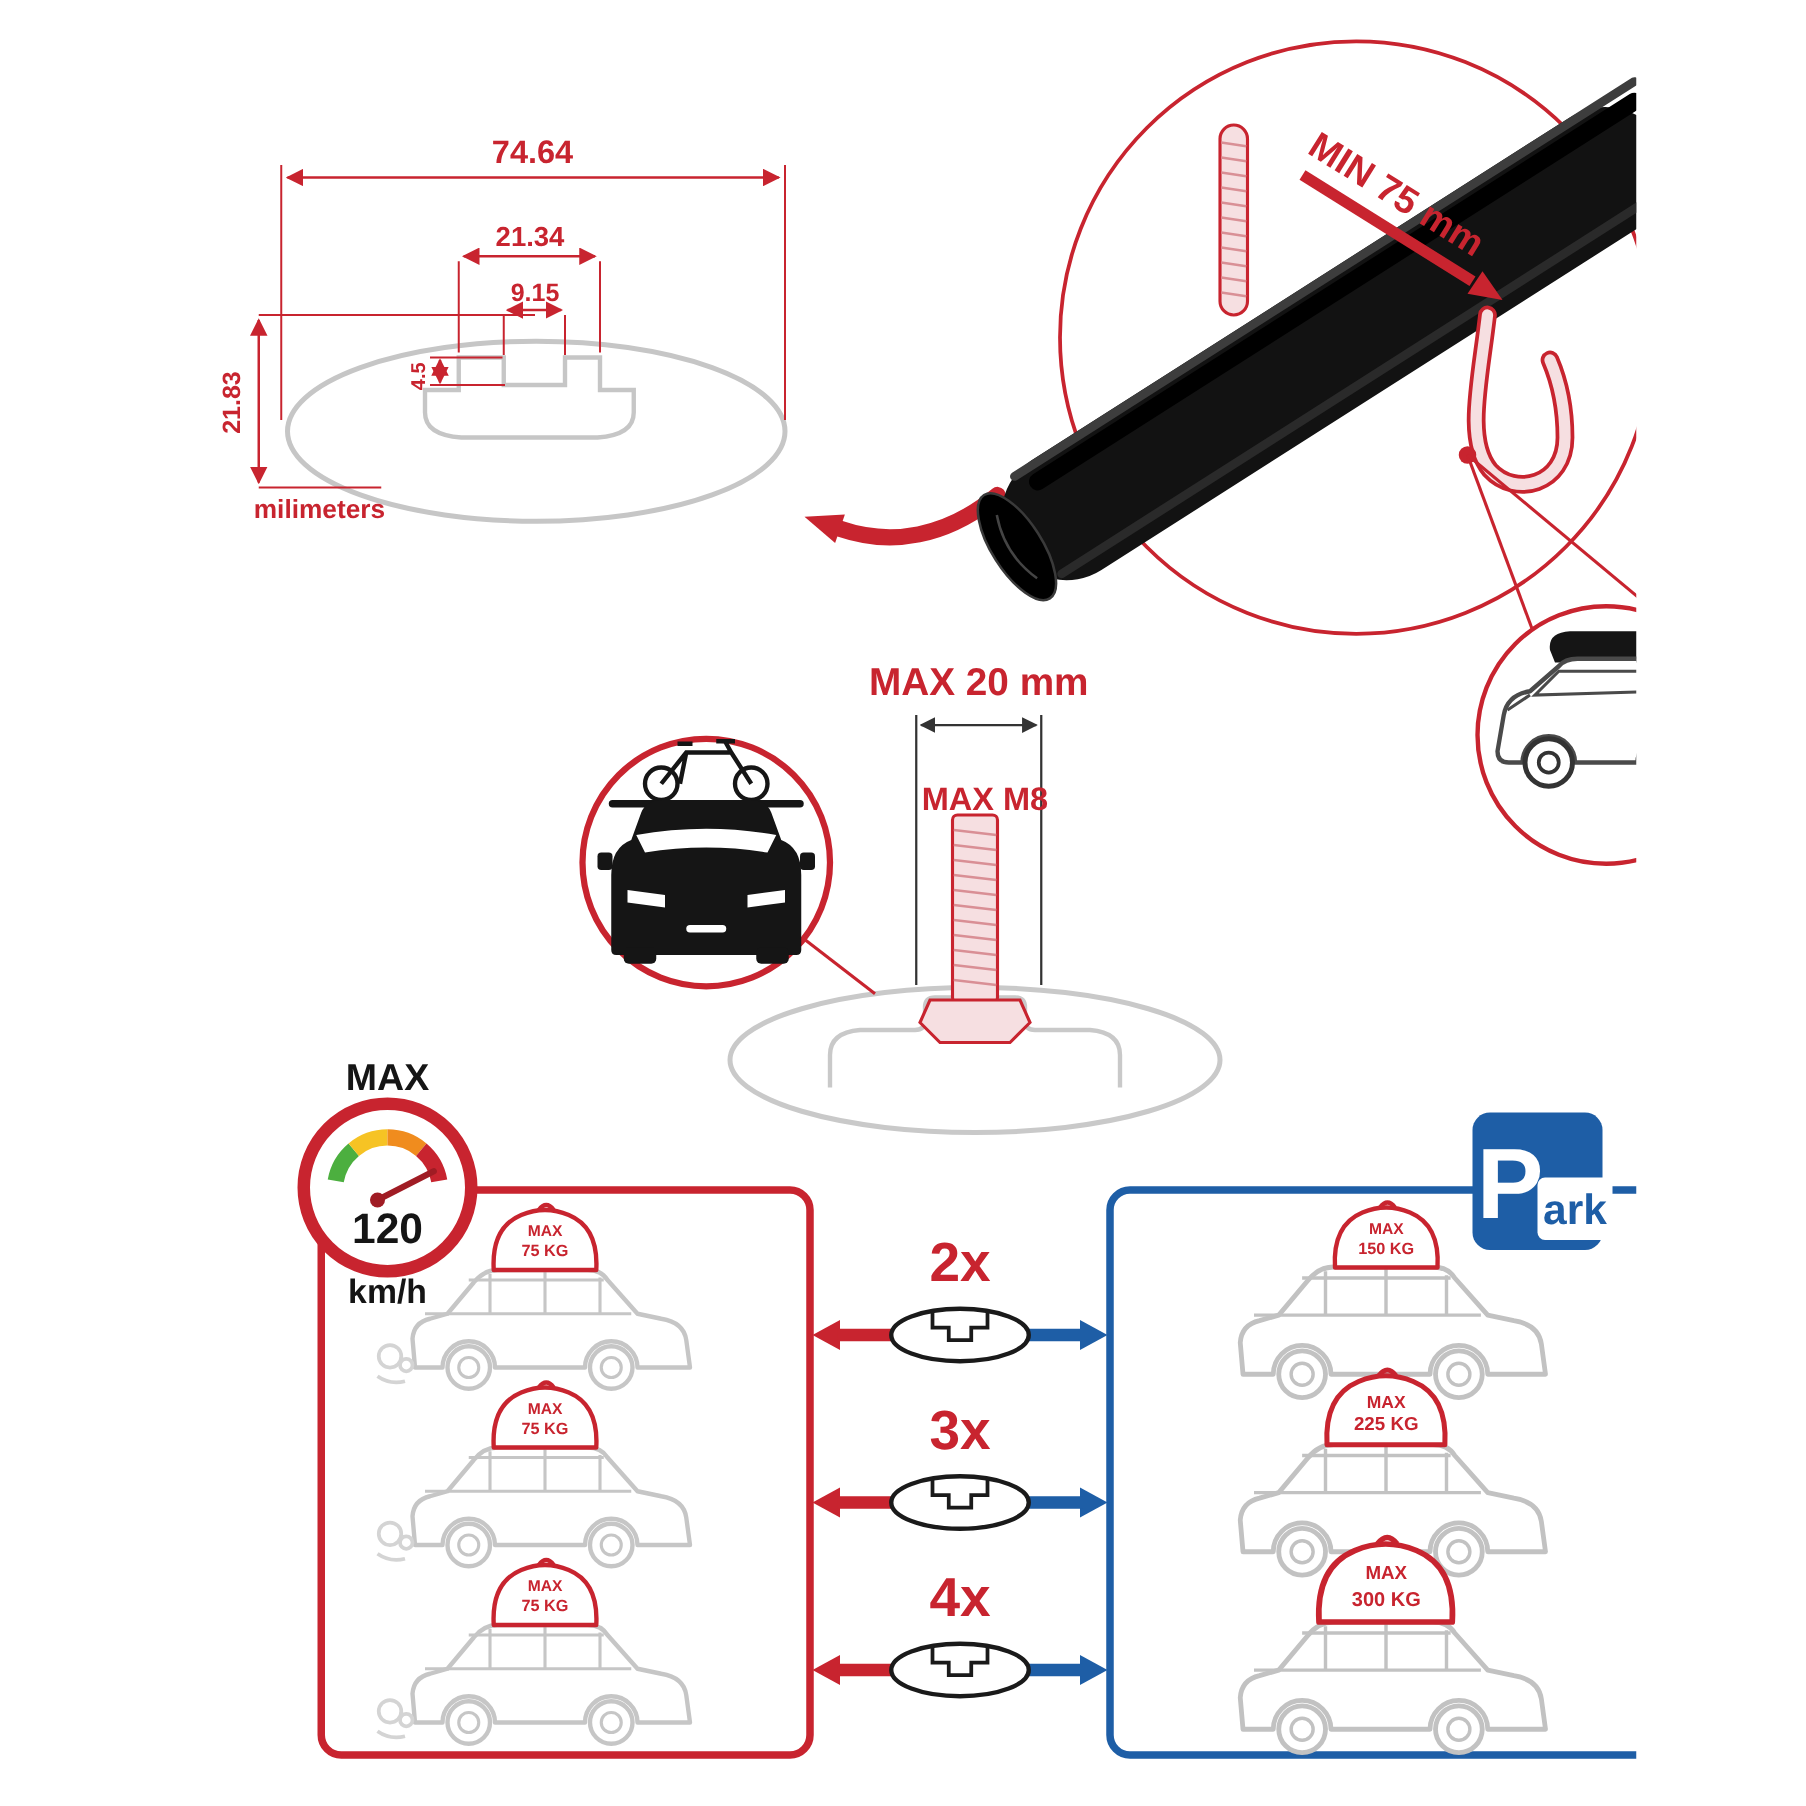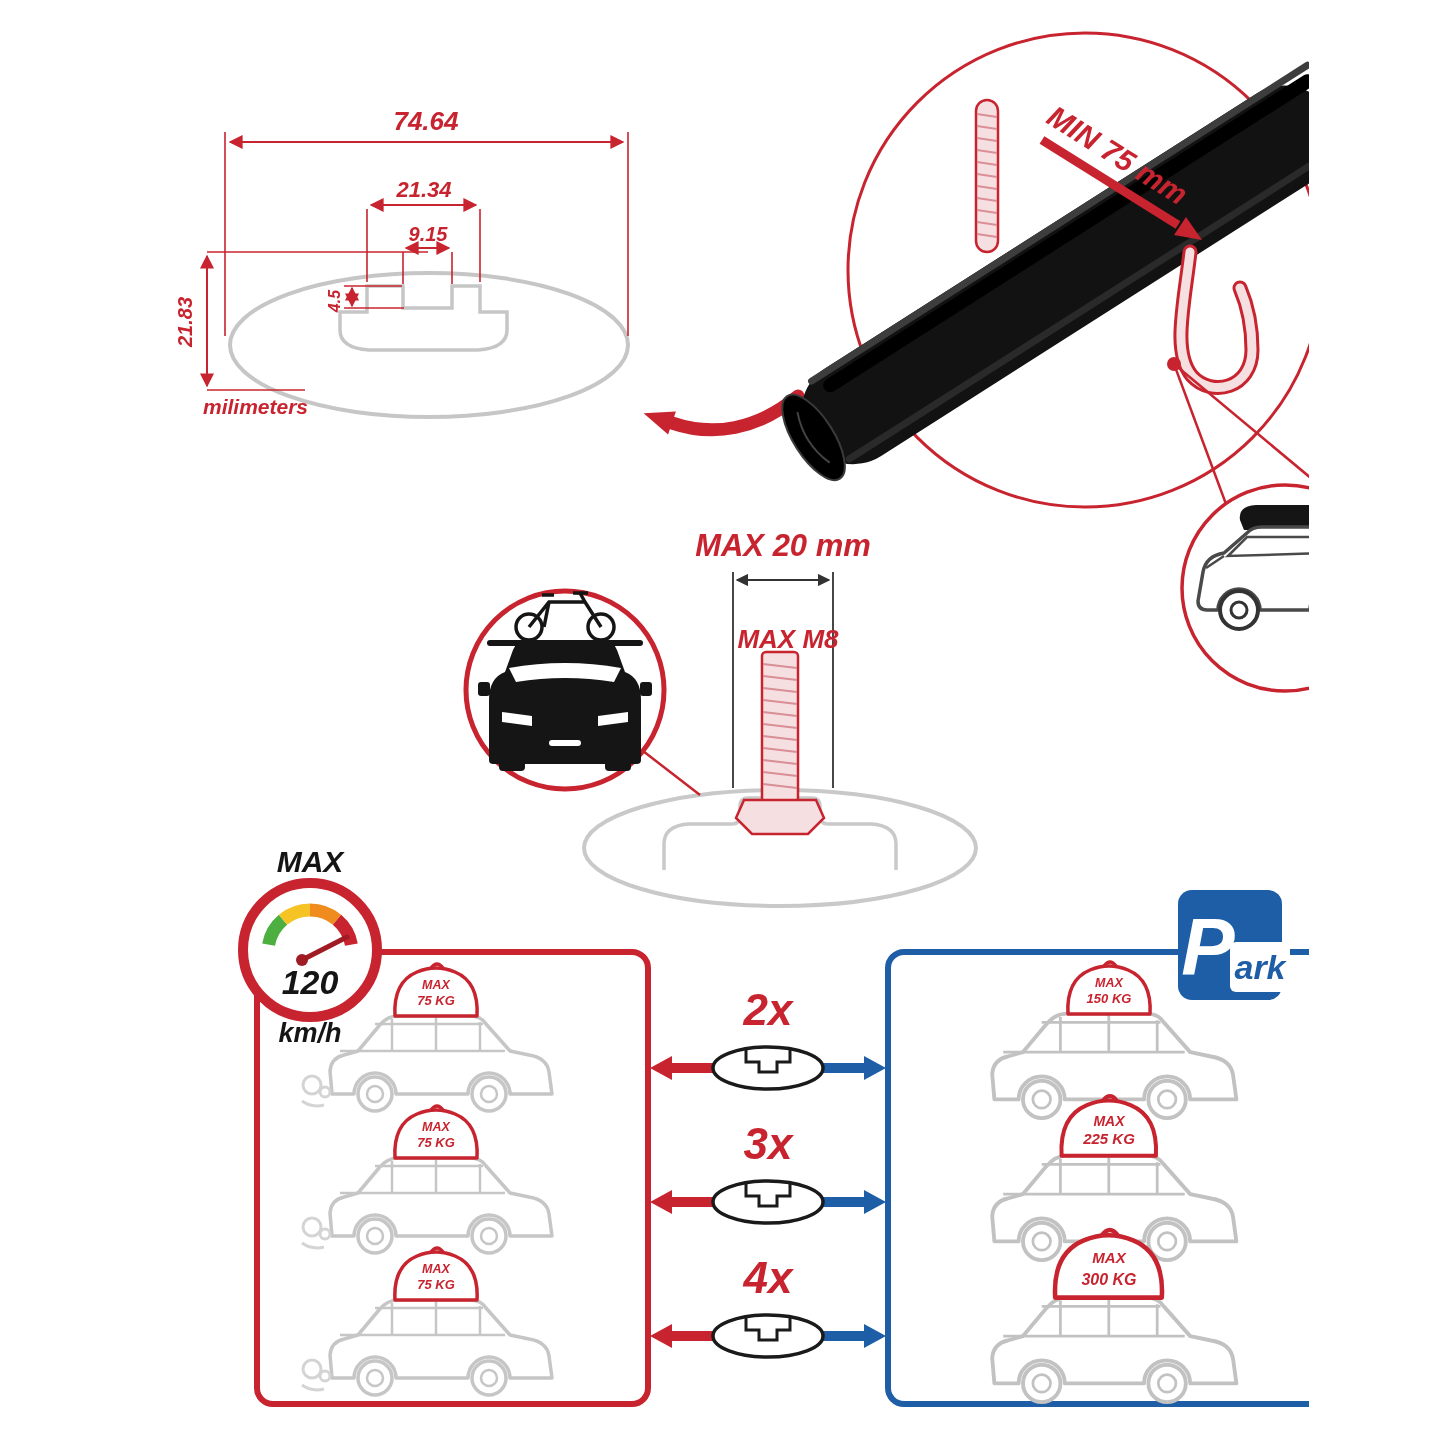--- a/index.html
+++ b/index.html
@@ -1,17 +1,17 @@
 <!DOCTYPE html>
 <html><head>
 <meta charset="utf-8">
 <style>
   html,body{margin:0;padding:0;background:#ffffff;}
   .canvas{position:relative;width:1309px;height:1445px;background:#ffffff;overflow:hidden;
-          font-family:"Liberation Sans",sans-serif;font-style:italic;}
+          font-family:"Liberation Sans",sans-serif;}
   svg{position:absolute;left:0;top:0;}
   text{font-family:"Liberation Sans",sans-serif;font-weight:bold;}
   .red-t{fill:#C8242F;}
   .dark-t{fill:#151515;}
   .blue-t{fill:#1E5EA6;}
   .white-t{fill:#ffffff;}
 </style>
 </head>
 <body>
 

